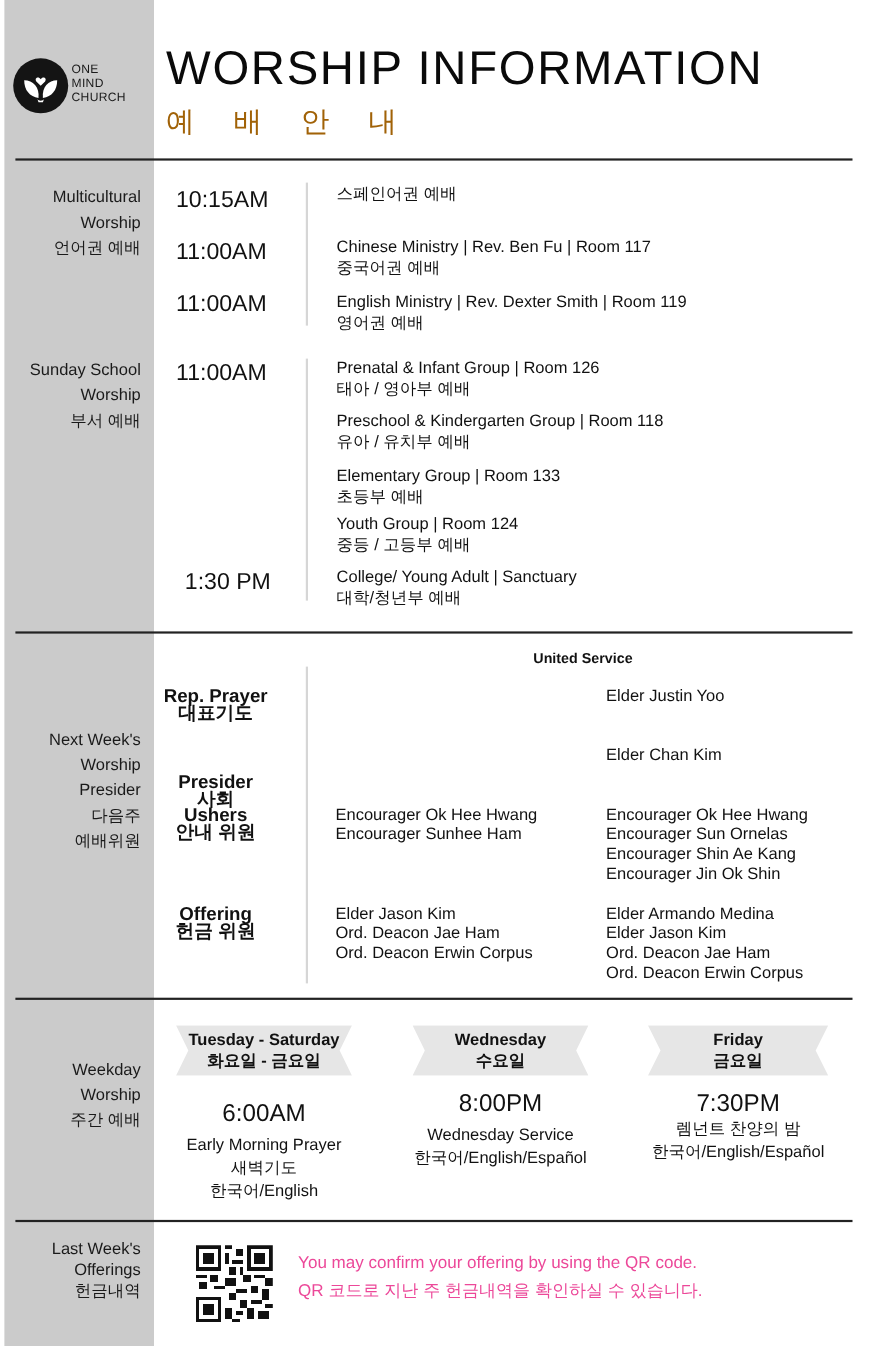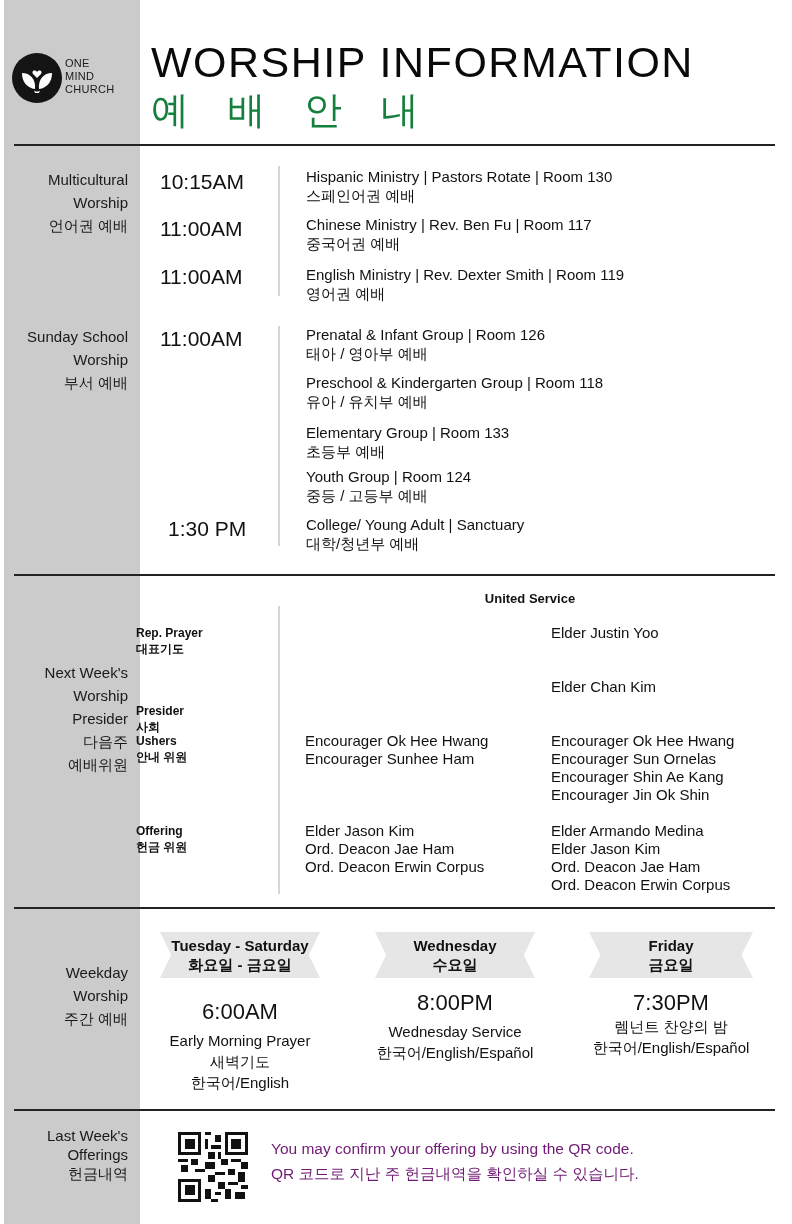--- a/index.html
+++ b/index.html
@@ -6,34 +6,34 @@
   html, body { width: 792px; height: 1224px; background: #ffffff; overflow: hidden; }
   body { position: relative; font-family: "Liberation Sans", "DejaVu Sans", sans-serif; color: #111; }
   .abs { position: absolute; }
   .sidebar { left: 4px; top: 0; width: 136px; height: 1224px; background: #cbcbcb; }
   .rule { height: 2px; background: #222; left: 14px; width: 761px; }
   .vline { width: 2px; background: #d6d6d6; }
   .sec-label { width: 124px; left: 4px; text-align: right; font-size: 15px; line-height: 23px; color: #1a1a1a; }
   .logo-circle { left: 12px; top: 53px; width: 50px; height: 50px; border-radius: 50%; background: #141414; }
   .logo-text { left: 65px; top: 57px; font-size: 11px; line-height: 13px; color: #1a1a1a; letter-spacing: 0.3px; }
   .title { left: 151px; top: 38px; font-size: 43px; letter-spacing: 1.5px; color: #0a0a0a; line-height: 48px; }
-  .title-ko { left: 151px; top: 88px; font-size: 38px; letter-spacing: 14px; color: #15803d; line-height: 44px; font-weight: 300; }
+  .title-ko { left: 151px; top: 88px; font-size: 26px; letter-spacing: 14px; color: #a16207; line-height: 44px; font-weight: 300; }
   .time { font-size: 21px; color: #111; line-height: 26px; }
   .svc-en { font-size: 15px; line-height: 19px; color: #111; }
   .svc-ko { font-size: 15px; line-height: 19px; color: #111; }
-  .officer-label { width: 120px; left: 136px; text-align: left; font-size: 12px; font-weight: bold; line-height: 16px; color: #111; }
+  .officer-label { width: 120px; left: 136px; text-align: center; font-size: 17px; font-weight: bold; line-height: 16px; color: #111; }
   .names { font-size: 15px; line-height: 18px; color: #111; }
   .united { left: 440px; width: 180px; text-align: center; top: 591px; font-size: 13px; font-weight: bold; }
   .ribbon { height: 46px; background: #e6e6e6; text-align: center; font-weight: bold; font-size: 15px; line-height: 19px; padding-top: 4px;
             clip-path: polygon(0 0, 100% 0, 93% 50%, 100% 100%, 0 100%, 7% 50%); }
   .wk-col { text-align: center; }
   .wk-time { font-size: 22px; line-height: 26px; }
   .wk-desc { font-size: 15px; line-height: 21px; }
   .qr { left: 178px; top: 1132px; width: 70px; height: 70px; }
-  .qr-text { left: 271px; top: 1136px; font-size: 15.5px; line-height: 25px; color: #701a75; }
+  .qr-text { left: 271px; top: 1136px; font-size: 15.5px; line-height: 25px; color: #ec4899; }
 </style>
 </head>
 <body>
 
 <div class="abs sidebar"></div>
 
 <div class="abs logo-circle">
   <svg width="50" height="50" viewBox="0 0 50 50">
     <path d="M25 19 c-2 -3 -6 -1 -4 2 l4 4 l4 -4 c2 -3 -2 -5 -4 -2z" fill="#fff"></path>
     <path d="M10 20 c8 0 14 6 13 16 c-8 -1 -13 -7 -13 -16z" fill="#fff"></path>
@@ -57,21 +57,20 @@
 
 <div class="abs sec-label" style="top:168px">
   <div>Multicultural</div>
   <div>Worship</div>
   <div>언어권 예배</div>
 </div>
 <div class="abs vline" style="left:278px; top:166px; height:130px"></div>
 
 <div class="abs time" style="left:160px; top:169px">10:15AM</div>
 <div class="abs" style="left:306px; top:167px">
-  <div class="svc-en">Hispanic Ministry | Pastors Rotate | Room 130</div>
   <div class="svc-ko">스페인어권 예배</div>
 </div>
 <div class="abs time" style="left:160px; top:216px">11:00AM</div>
 <div class="abs" style="left:306px; top:215px">
   <div class="svc-en">Chinese Ministry | Rev. Ben Fu | Room 117</div>
   <div class="svc-ko">중국어권 예배</div>
 </div>
 <div class="abs time" style="left:160px; top:264px">11:00AM</div>
 <div class="abs" style="left:306px; top:265px">
   <div class="svc-en">English Ministry | Rev. Dexter Smith | Room 119</div>

